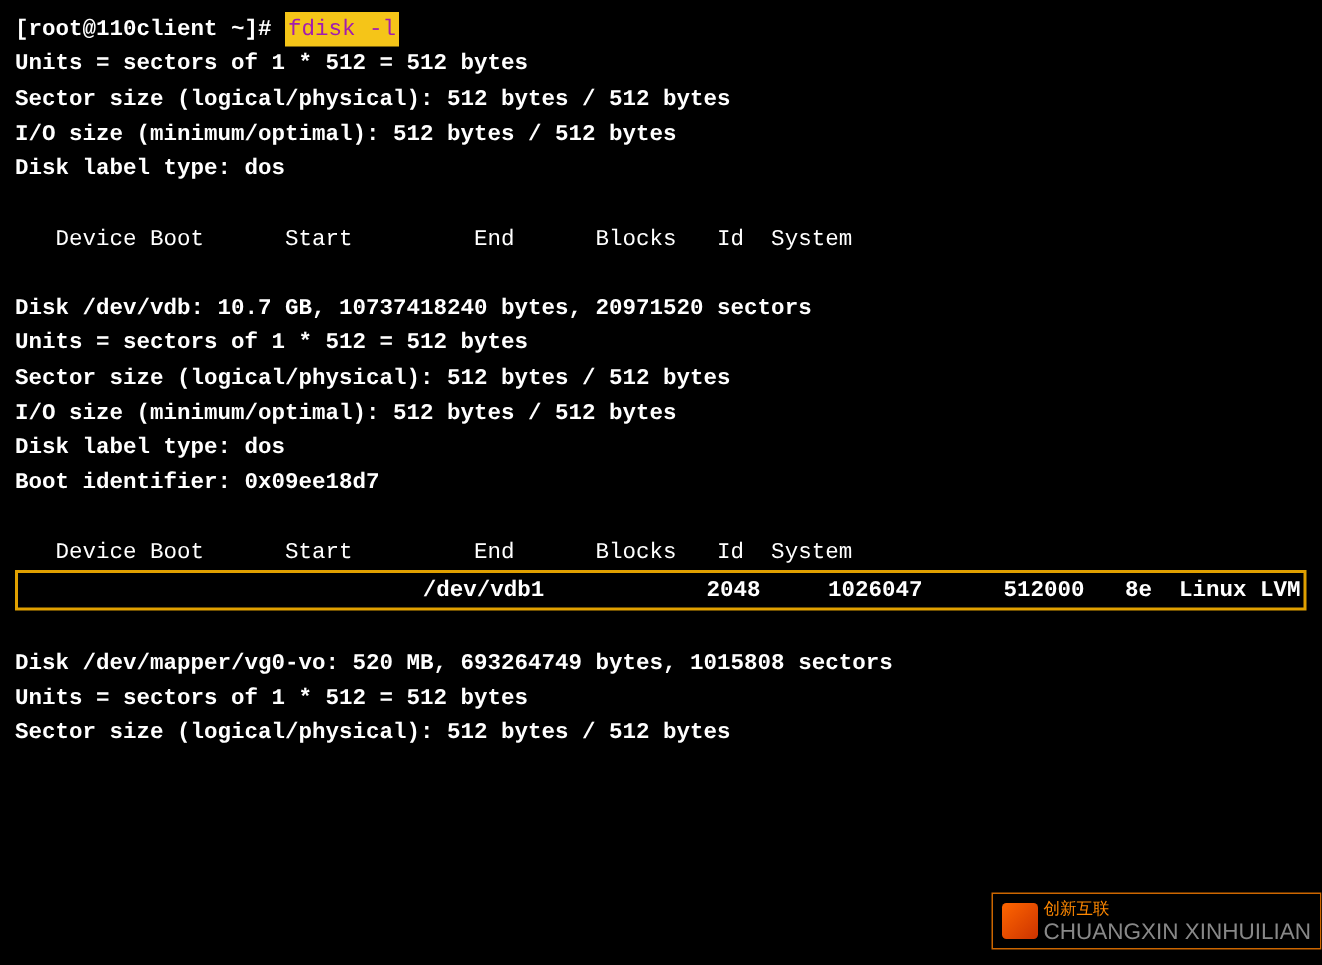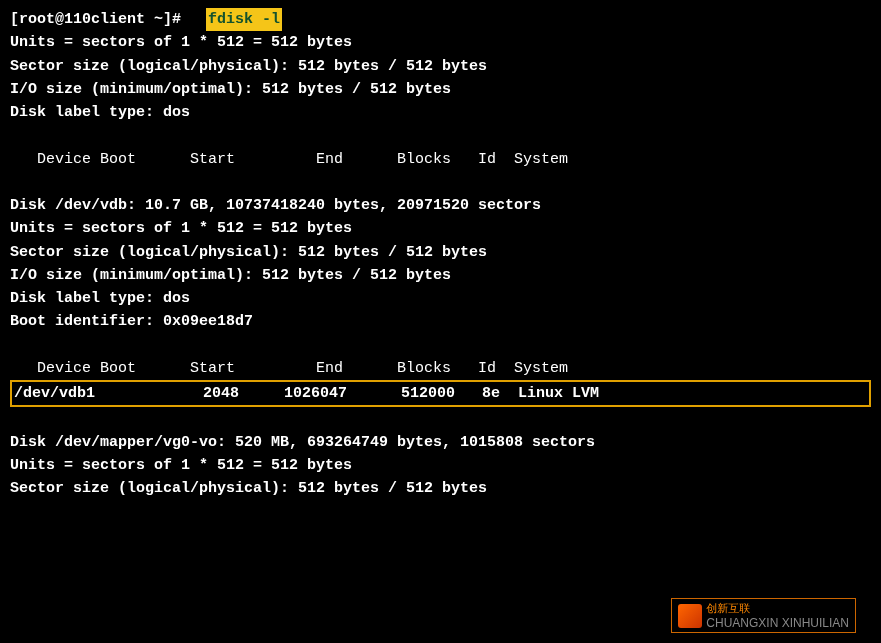--- a/index.html
+++ b/index.html
@@ -17,46 +17,47 @@
       padding: 8px 10px;
       line-height: 1.55;
     }
     .line {
       white-space: pre;
       display: block;
     }
     .prompt-line {
       display: flex;
       align-items: center;
-      gap: 16px;
+      gap: 0;
       white-space: pre;
     }
     .prompt-text {
       color: #ffffff;
     }
     .command-highlight {
       background-color: #f5c518;
-      color: #14532d;
-      font-weight: bold;
+      color: #a21caf;
+      font-weight: normal;
       padding: 0 2px;
     }
     .bold {
       font-weight: bold;
     }
     .highlight-row {
       display: block;
       background-color: #000000;
       border: 2px solid #e0a000;
       padding: 0 2px;
       white-space: pre;
+      text-align: right;
     }
     .watermark {
       position: absolute;
       bottom: 10px;
-      right: 25px;
+      right: 0;
       display: flex;
       align-items: flex-start;
       gap: 4px;
     }
     .watermark-box {
       border: 1px solid #cc6600;
       padding: 2px 6px;
       display: flex;
       align-items: center;
       gap: 4px;
@@ -68,21 +69,21 @@
       border-radius: 3px;
       display: inline-block;
     }
     .watermark-text {
       color: #ff8800;
       font-size: 11px;
       font-family: sans-serif;
     }
     .watermark-sub {
       color: #888888;
-      font-size: 12px;
+      font-size: 15px;
       font-family: sans-serif;
     }
   </style>
 </head>
 <body>
 
 <div class="terminal">
 
   <div class="prompt-line">
     <span class="prompt-text bold">[root@110client ~]# </span><span class="command-highlight">fdisk -l</span>

